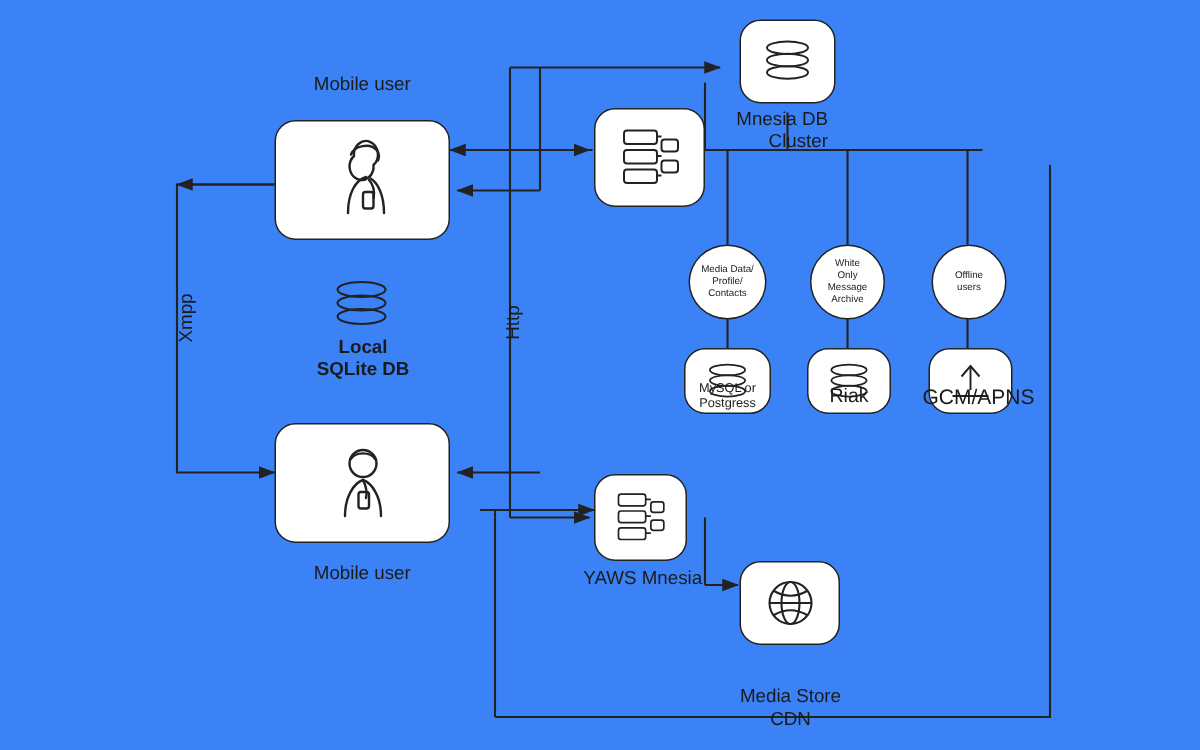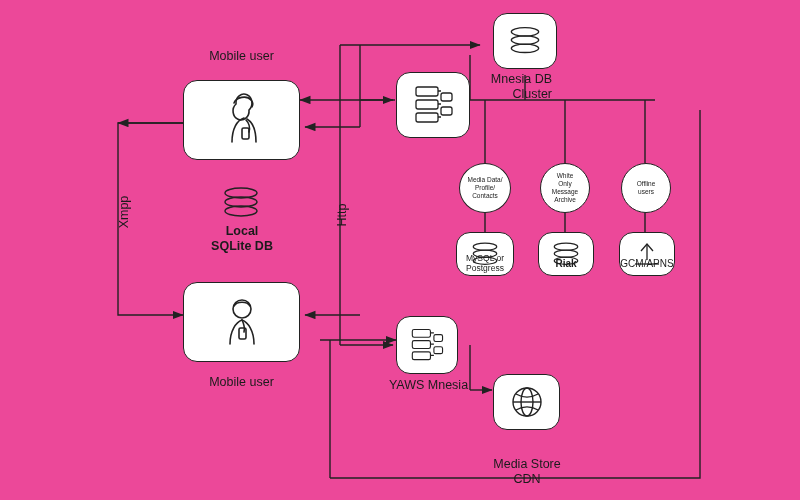--- a/index.html
+++ b/index.html
@@ -4,21 +4,21 @@
 <style>
   html, body {
     margin: 0;
     padding: 0;
     background: #ffffff;
   }
   #canvas {
     position: relative;
     width: 800px;
     height: 500px;
-    background: #ec4899;
+    background: #3b82f6;
     font-family: "Liberation Sans", sans-serif;
     color: #1b1b1b;
     overflow: hidden;
   }
   svg.layer {
     position: absolute;
     left: 0;
     top: 0;
     width: 800px;
     height: 500px;
@@ -209,32 +209,32 @@
 
   <div class="node" style="left:538px; top:232px; width:56px; height:44px;">
     <svg width="36" height="27" viewBox="0 0 46 34">
       <g fill="none" stroke="#222" stroke-width="1.5">
         <ellipse cx="23" cy="7" rx="15" ry="4.6"></ellipse>
         <ellipse cx="23" cy="16" rx="15" ry="4.6"></ellipse>
         <ellipse cx="23" cy="25" rx="15" ry="4.6"></ellipse>
       </g>
     </svg>
   </div>
-  <div class="small-label" style="left:538px; top:259px; width:56px; font-size:10px;font-weight:bold;">Riak</div>
+  <div class="small-label" style="left:538px; top:259px; width:56px; font-size:13px;">Riak</div>
 
   <div class="node" style="left:619px; top:232px; width:56px; height:44px;">
     <svg width="30" height="28" viewBox="0 0 30 28">
       <g fill="none" stroke="#222" stroke-width="1.3">
         <path d="M15,4 L15,20"></path>
         <path d="M9,11 L15,4 L21,11"></path>
         <path d="M3,24 L27,24"></path>
       </g>
     </svg>
   </div>
-  <div class="small-label" style="left:615px; top:259px; width:64px; font-size:10px;">GCM/APNS</div>
+  <div class="small-label" style="left:615px; top:259px; width:64px; font-size:14px;">GCM/APNS</div>
 
   <div class="node" style="left:396px; top:316px; width:62px; height:58px;">
     <svg width="40" height="38" viewBox="0 0 46 44">
       <g fill="none" stroke="#222" stroke-width="1.3">
         <rect x="6" y="4" width="21" height="9" rx="2"></rect>
         <rect x="6" y="17" width="21" height="9" rx="2"></rect>
         <rect x="6" y="30" width="21" height="9" rx="2"></rect>
         <rect x="31" y="10" width="10" height="8" rx="2"></rect>
         <rect x="31" y="24" width="10" height="8" rx="2"></rect>
         <path d="M27,8 h4 M27,21 h4 M27,34 h4"></path>

